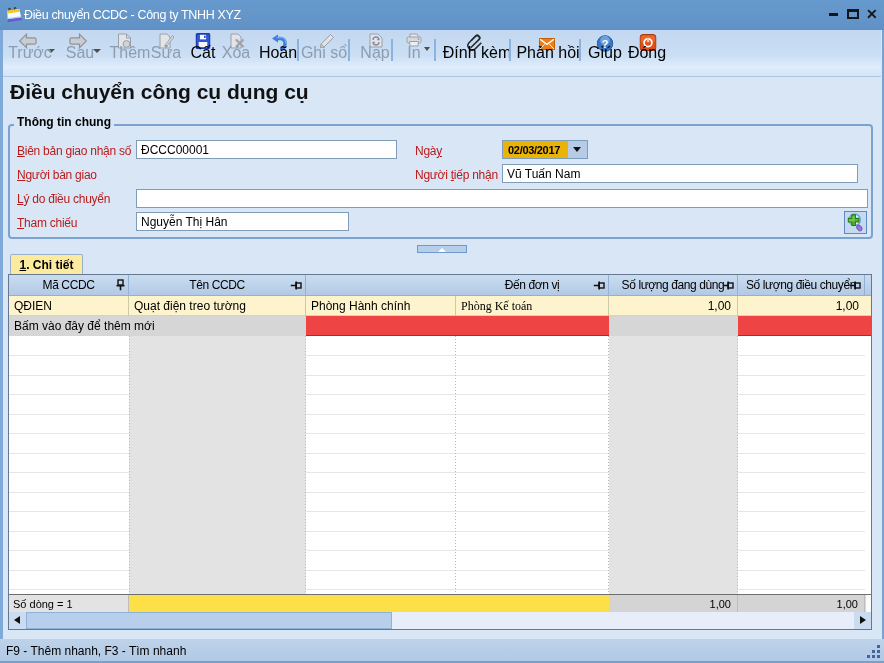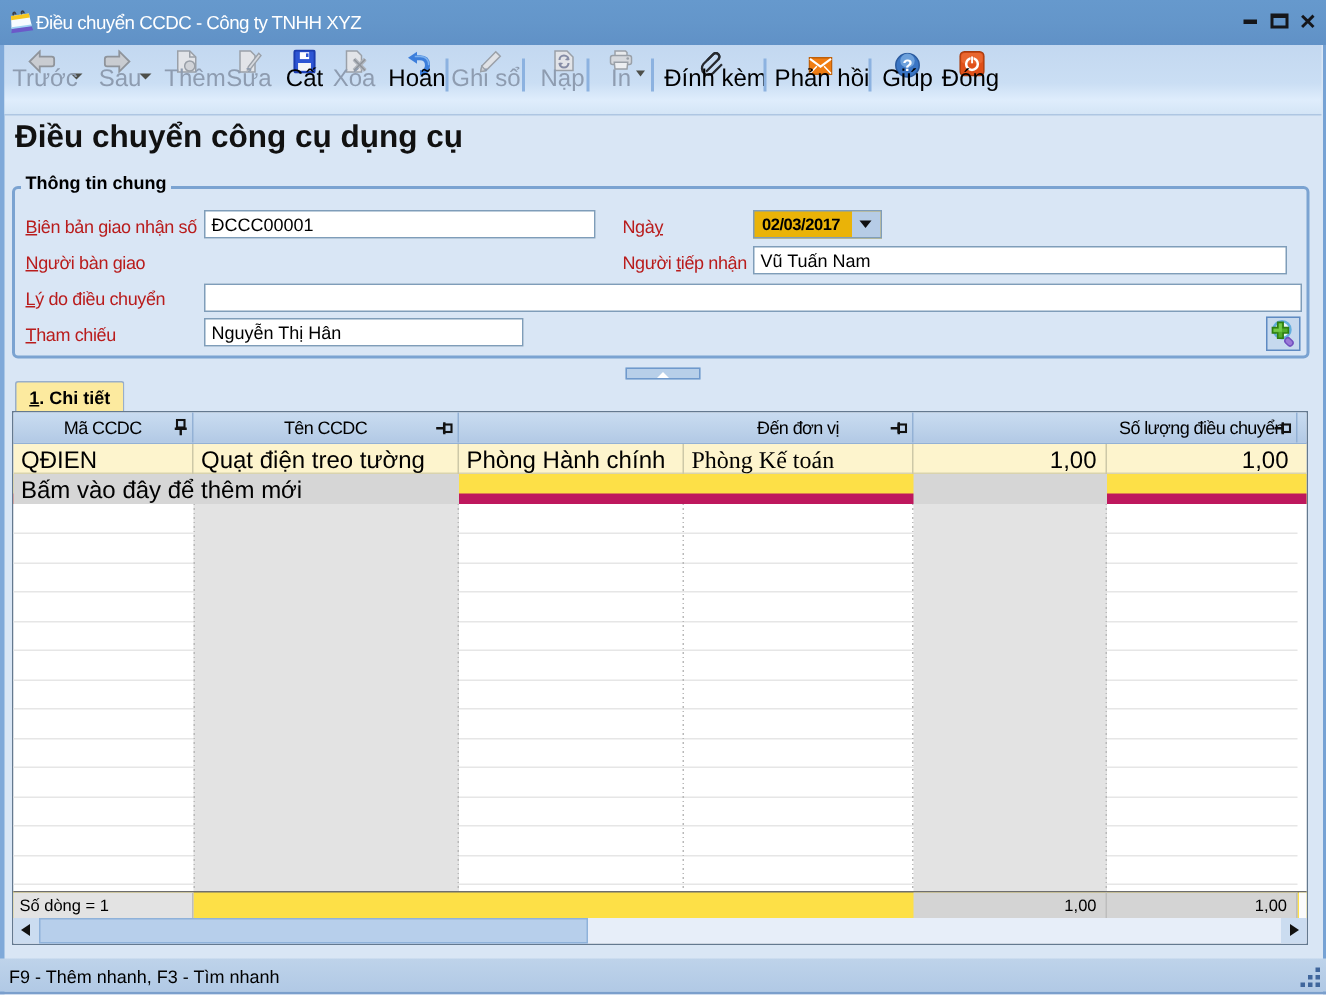--- a/index.html
+++ b/index.html
@@ -48,21 +48,21 @@
 
   #tab { left:10px; top:254px; width:73px; height:20px; background:#fcea9f; border:1px solid #98aecb; border-bottom:none; border-radius:2px 2px 0 0; font-size:12px; font-weight:bold; text-align:center; padding-top:3px; }
 
   
   #grid { left:8px; top:274px; width:864px; height:356px; border:1px solid #64798f; background:#fff; }
   #ghead { position:absolute; left:0; top:0; width:862px; height:21px;
     background:linear-gradient(180deg,#c9dcf1 0%,#bdd2ea 55%,#b2c9e5 100%);
     border-bottom:1px solid #93b1d5; }
   .hcell { position:absolute; top:0; height:20px; font-size:12px; letter-spacing:-0.4px; color:#000; text-align:center; padding-top:3px; border-right:1px solid #93b1d5; }
   .row { position:absolute; left:0; width:862px; height:20px; }
-  .cell { position:absolute; top:0; height:20px; font-size:16px; color:#000; padding:3px 0 0 5px; overflow:visible; white-space:nowrap; }
+  .cell { position:absolute; top:0; height:20px; font-size:12px; color:#000; padding:3px 0 0 5px; overflow:visible; white-space:nowrap; }
   .num { text-align:right; padding-right:6px; padding-left:0; }
 
   #gbody { position:absolute; left:0; top:61px; width:862px; height:258px; background:#ffffff; }
   .rline { position:absolute; left:0; width:856px; height:1px; background:#e6e6e6; }
   .graycol { position:absolute; top:0; height:100%; background:#e3e3e3; }
   .dotcol { position:absolute; top:0; width:1px; height:100%;
     background:repeating-linear-gradient(180deg,#b9b9b9 0 1px,transparent 1px 3px); }
 
   #gfoot { position:absolute; left:0; top:319px; width:862px; height:18px; background:#fde047; border-top:1px solid #6e6e6e; }
   .fcell { position:absolute; top:0; height:17px; font-size:11px; color:#000; padding-top:3px; }
@@ -249,36 +249,40 @@
       </svg>
     </div>
     <div class="hcell" style="left:120px; width:177px;">Tên CCDC<svg width="12" height="9" viewBox="0 0 12 9" style="position:absolute; right:3px; top:6px;">
           <rect x="6" y="2" width="5" height="5" fill="none" stroke="#111" stroke-width="1.4"></rect>
           <path d="M6.2,0.5 L6.2,8.5 M6,4.5 L0.8,4.5" stroke="#111" stroke-width="1.6"></path>
         </svg></div>
     <div class="hcell" style="left:447px; width:153px;">Đến đơn vị<svg width="12" height="9" viewBox="0 0 12 9" style="position:absolute; right:3px; top:6px;">
           <rect x="6" y="2" width="5" height="5" fill="none" stroke="#111" stroke-width="1.4"></rect>
           <path d="M6.2,0.5 L6.2,8.5 M6,4.5 L0.8,4.5" stroke="#111" stroke-width="1.6"></path>
         </svg></div>
+    <div class="hcell" style="left:600px; width:129px;">Số lượng đang dùng<svg width="12" height="9" viewBox="0 0 12 9" style="position:absolute; right:3px; top:6px;">
+          <rect x="6" y="2" width="5" height="5" fill="none" stroke="#111" stroke-width="1.4"></rect>
+          <path d="M6.2,0.5 L6.2,8.5 M6,4.5 L0.8,4.5" stroke="#111" stroke-width="1.6"></path>
+        </svg></div>
     <div class="hcell" style="left:729px; width:127px;">Số lượng điều chuyển<svg width="12" height="9" viewBox="0 0 12 9" style="position:absolute; right:3px; top:6px;">
           <rect x="6" y="2" width="5" height="5" fill="none" stroke="#111" stroke-width="1.4"></rect>
           <path d="M6.2,0.5 L6.2,8.5 M6,4.5 L0.8,4.5" stroke="#111" stroke-width="1.6"></path>
         </svg></div>
   </div>
 
   <div class="row" style="top:21px; background:#fdf4cd; border-bottom:1px solid #d9d3ae;">
     <div class="cell" style="left:0; width:120px; border-right:1px solid #cdc8a8;">QĐIEN</div>
     <div class="cell" style="left:120px; width:177px; border-right:1px solid #cdc8a8;">Quạt điện treo tường</div>
     <div class="cell" style="left:297px; width:150px; border-right:1px solid #cdc8a8;">Phòng Hành chính</div>
     <div class="cell" style="left:447px; width:153px; border-right:1px solid #cdc8a8;font-family:Liberation Serif, serif;">Phòng Kế toán</div>
     <div class="cell num" style="left:600px; width:129px; border-right:1px solid #cdc8a8;">1,00</div>
     <div class="cell num" style="left:729px; width:127px;">1,00</div>
   </div>
 
-  <div class="row" style="top:41px; background:#fde047; border-bottom:7px solid #be185d;text-decoration:underline;">
+  <div class="row" style="top:41px; background:#ef4444; border-bottom:1px solid #be185d;text-decoration:underline;">
     <div style="position:absolute; left:0; top:0; width:297px; height:20px; background:#d6d6d6;"></div>
     <div style="position:absolute; left:600px; top:0; width:129px; height:20px; background:#d6d6d6;"></div>
     <div class="cell" style="left:0; width:400px;">Bấm vào đây để thêm mới</div>
   </div>
 
   <div id="gbody">
       <div class="rline" style="top:19px;"></div>
       <div class="rline" style="top:39px;"></div>
       <div class="rline" style="top:58px;"></div>
       <div class="rline" style="top:78px;"></div>

